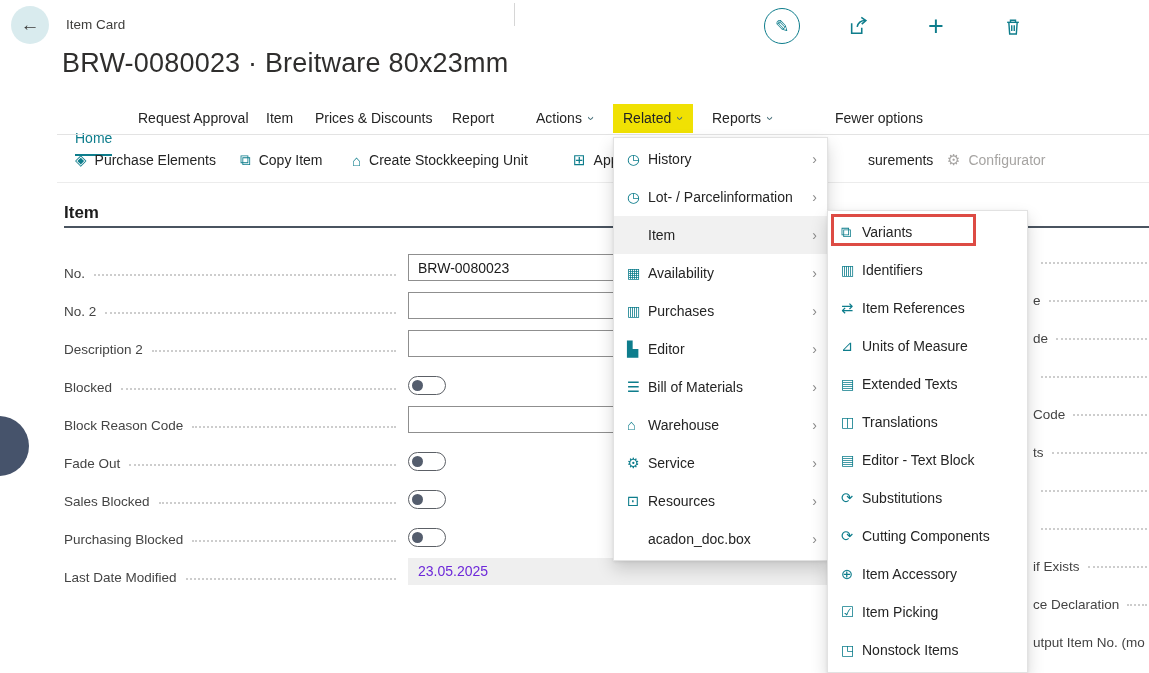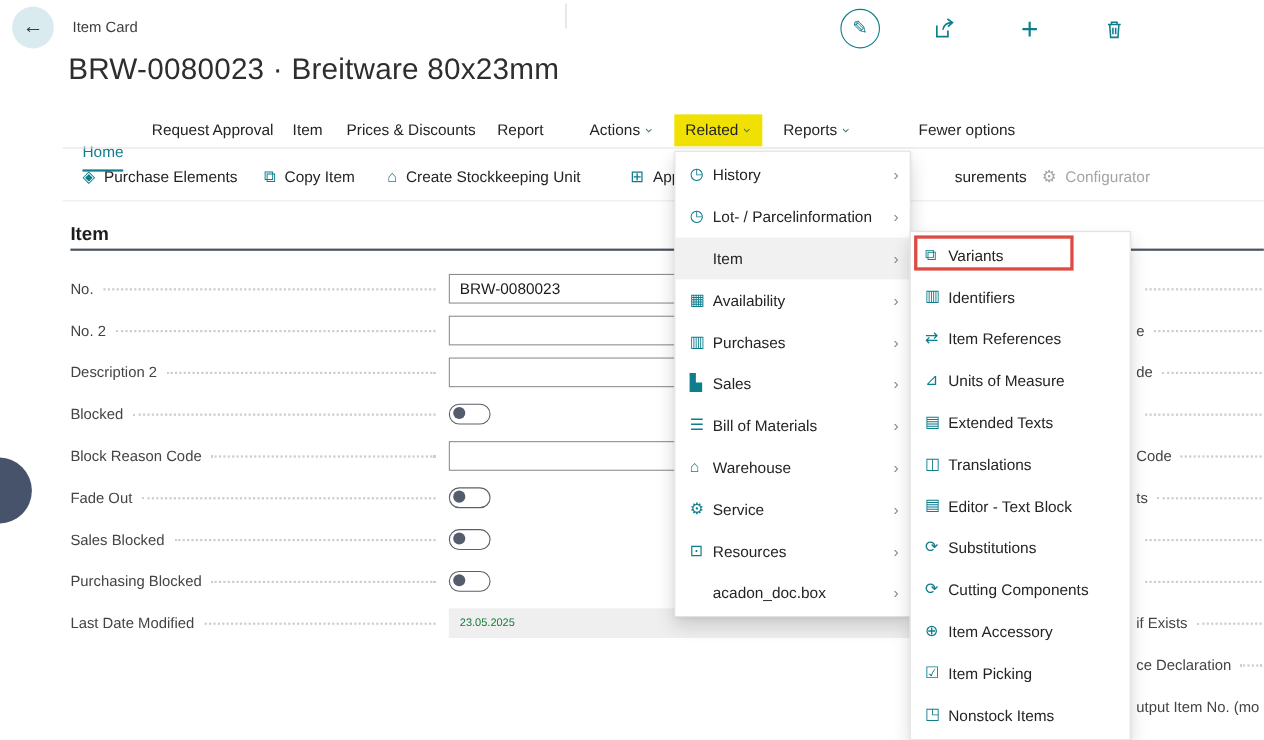--- a/index.html
+++ b/index.html
@@ -37,28 +37,28 @@
   .toolbar-line { position:absolute; left:57px; right:0; top:182px; height:1px; background:#ececec; }
   .tool:nth-of-type(1){left:75px;} .tool:nth-of-type(2){left:240px;} .tool:nth-of-type(3){left:352px;}
   .tool:nth-of-type(4){left:573px;} .tool:nth-of-type(5){left:868px;} .tool:nth-of-type(6){left:947px;}
 
   
   .section-title { position:absolute; left:64px; top:203px; font-size:17px; font-weight:700; color:#1d1d1d; }
   .section-rule { position:absolute; left:64px; right:0; top:226px; height:2px; background:#4a5460; }
 
   
   .form { position:absolute; left:64px; top:243px; width:952px; }
-  .frow { display:flex; align-items:center; height:38px; }
+  .frow { display:flex; align-items:flex-end; height:38px; }
   .lblzone { width:344px; display:flex; align-items:center; }
   .flabel { font-size:13.5px; color:#444; white-space:nowrap; }
   .dots { flex:1; height:0; border-bottom:2px dotted #cdcdcd; margin:2px 12px 0 9px; }
   .ctl { width:606px; }
   .tinput { width:606px; height:27px; border:1px solid #8f8f8f; background:#fff; font-size:14px; color:#1b1b1b;
     padding:0 9px; font-family:inherit; }
-  .treadonly { width:606px; height:27px; background:#efefef; font-size:10px; color:#15803d; padding:0 10px; line-height:27px; }
+  .treadonly { width:606px; height:27px; background:#efefef; font-size:14px; color:#6d28d9; padding:0 10px; line-height:27px; }
   .toggle { width:38px; height:19px; border:1.5px solid #5c6066; border-radius:10px; position:relative; background:#fff; cursor:pointer; }
   .toggle .knob { position:absolute; left:3px; top:2.5px; width:11px; height:11px; border-radius:50%; background:#545d6d; }
 
   
   .rightcol { position:absolute; left:1033px; top:243px; width:116px; }
   .rrow { display:flex; align-items:center; height:38px; }
   .rtext { font-size:13.5px; color:#444; white-space:nowrap; }
   .rdots { flex:1; height:0; border-bottom:2px dotted #cdcdcd; margin:2px 2px 0 8px; }
 
   
@@ -301,21 +301,21 @@
         <span class="m-label">Availability</span>
         <span class="m-chev">›</span>
       </div>
       <div class="mitem" style="position: relative;">
         <span class="m-icon">▥</span>
         <span class="m-label">Purchases</span>
         <span class="m-chev">›</span>
       </div>
       <div class="mitem" style="position: relative;">
         <span class="m-icon">▙</span>
-        <span class="m-label">Sales</span>
+        <span class="m-label">Editor</span>
         <span class="m-chev">›</span>
       </div>
       <div class="mitem" style="position: relative;">
         <span class="m-icon">☰</span>
         <span class="m-label">Bill of Materials</span>
         <span class="m-chev">›</span>
       </div>
       <div class="mitem" style="position: relative;">
         <span class="m-icon">⌂</span>
         <span class="m-label">Warehouse</span>

